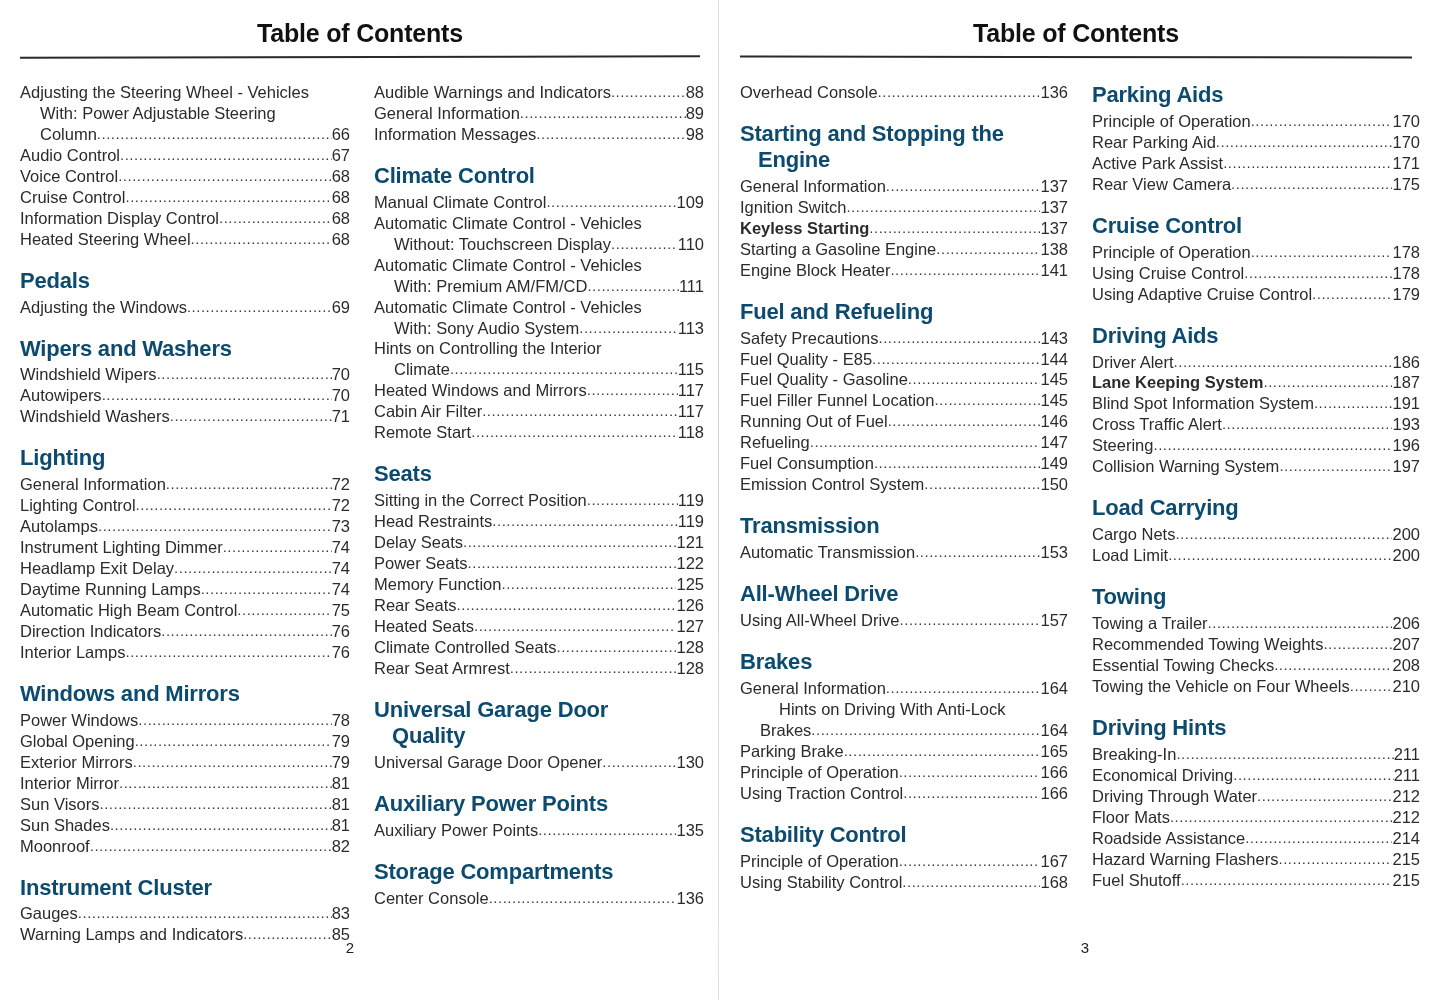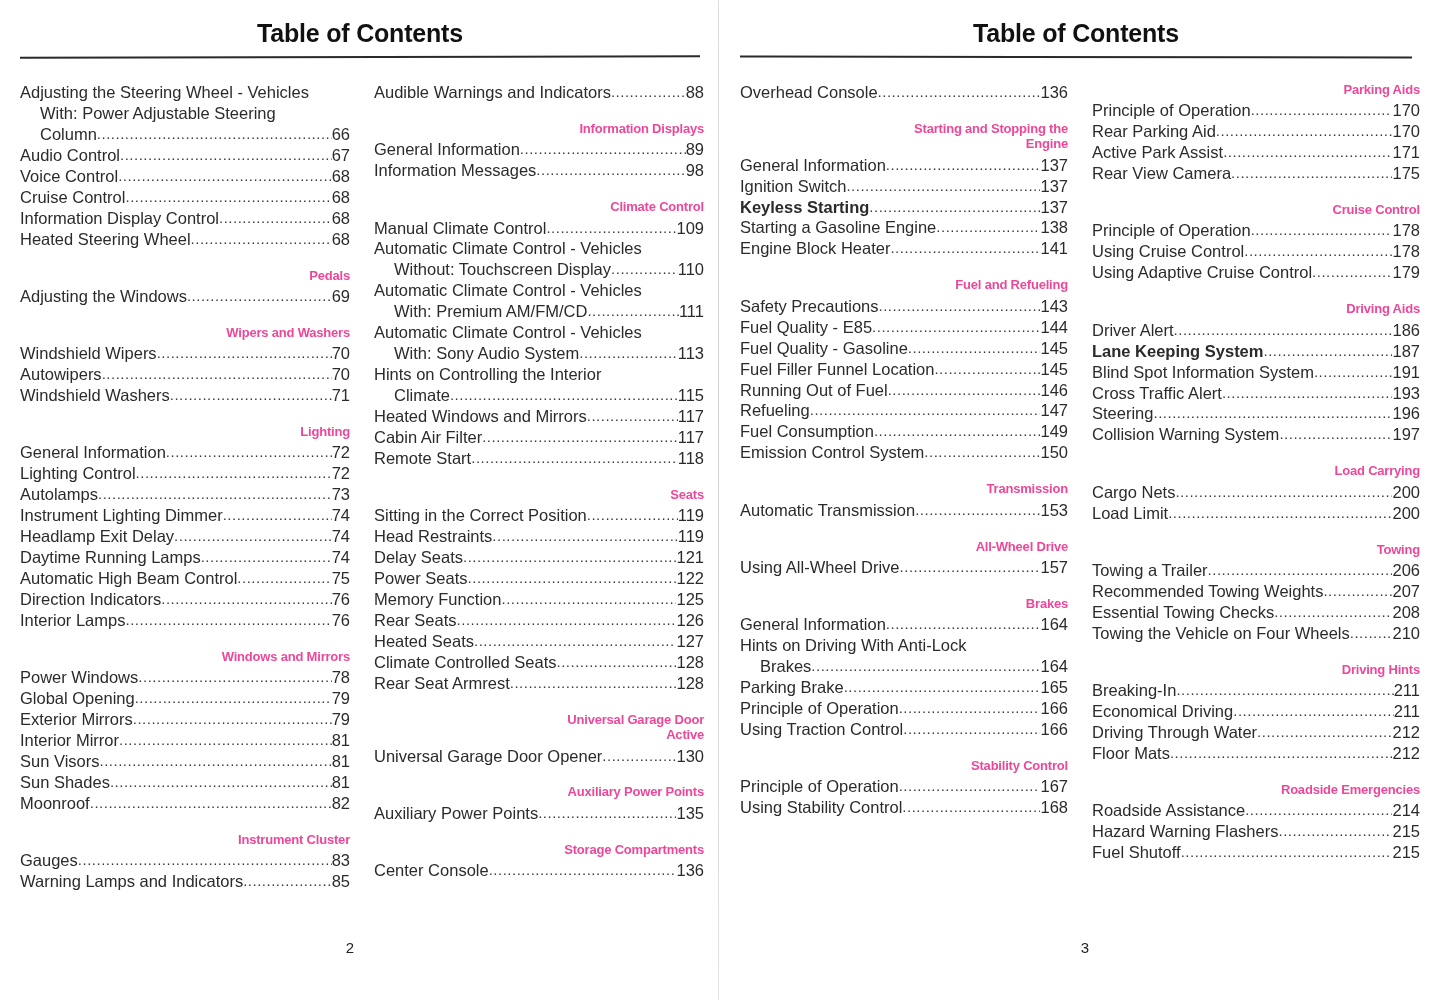--- a/index.html
+++ b/index.html
@@ -60,26 +60,25 @@
     display: flex;
     gap: 24px;
     margin-top: 24px;
   }
   .col { width: 330px; }
   .page-right .col { width: 328px; }
 
   .section { break-inside: avoid; }
   .section-title {
     font-weight: bold;
-    font-size: 13px;
+    font-size: 22px;
     line-height: 1.18;
     letter-spacing: -0.2px;
     margin: 18px 0 3px 0;
-    color: #ec4899;
-    text-align: right;
+    color: #0c4a6e;
   }
   .section:first-child > .section-title { margin-top: 0; }
   .section-title .cont {
     display: block;
     padding-left: 18px;
   }
 
   .entry {
     display: block;
     font-size: 16.5px;
@@ -354,21 +353,20 @@
           <div class="section">
             <div class="entry">
               <div class="row">
                 <span class="label" style="padding-left: 0px;">Audible Warnings and Indicators</span>
                 <span class="leader">..........................................................................................</span>
                 <span class="pageno">88</span>
               </div>
             </div>
           </div>
           <div class="section">
-            <div class="section-title">Information Displays</div>
             <div class="entry">
               <div class="row">
                 <span class="label" style="padding-left: 0px;">General  Information</span>
                 <span class="leader">..........................................................................................</span>
                 <span class="pageno">89</span>
               </div>
             </div>
             <div class="entry">
               <div class="row">
                 <span class="label" style="padding-left: 0px;">Information  Messages</span>
@@ -500,21 +498,21 @@
             </div>
             <div class="entry">
               <div class="row">
                 <span class="label" style="padding-left: 0px; text-align: center;">Rear Seat Armrest</span>
                 <span class="leader">..........................................................................................</span>
                 <span class="pageno">128</span>
               </div>
             </div>
           </div>
           <div class="section">
-            <div class="section-title">Universal Garage Door<span class="cont">Active</span></div>
+            <div class="section-title">Universal Garage Door<span class="cont">Quality</span></div>
             <div class="entry">
               <div class="row">
                 <span class="label" style="padding-left: 0px;">Universal Garage Door Opener</span>
                 <span class="leader">..........................................................................................</span>
                 <span class="pageno">130</span>
               </div>
             </div>
           </div>
           <div class="section">
             <div class="section-title">Auxiliary Power Points</div>
@@ -677,21 +675,21 @@
           <div class="section">
             <div class="section-title">Brakes</div>
             <div class="entry">
               <div class="row">
                 <span class="label" style="padding-left: 0px;">General Information</span>
                 <span class="leader">..........................................................................................</span>
                 <span class="pageno">164</span>
               </div>
             </div>
             <div class="entry">
-              <div class="firstline-plain" style="padding-left: 0px;">Hints on Driving With Anti-Lock</div>
+              <div class="firstline-plain" style="padding-left: 0px; margin-left: 39px;">Hints on Driving With Anti-Lock</div>
               <div class="row">
                 <span class="label" style="padding-left: 20px;">Brakes</span>
                 <span class="leader">..........................................................................................</span>
                 <span class="pageno">164</span>
               </div>
             </div>
             <div class="entry">
               <div class="row">
                 <span class="label" style="padding-left: 0px;">Parking  Brake</span>
                 <span class="leader">..........................................................................................</span>
@@ -907,21 +905,20 @@
             </div>
             <div class="entry">
               <div class="row">
                 <span class="label" style="padding-left: 0px;">Floor Mats</span>
                 <span class="leader">..........................................................................................</span>
                 <span class="pageno">212</span>
               </div>
             </div>
           </div>
           <div class="section">
-            <div class="section-title">Roadside Emergencies</div>
             <div class="entry">
               <div class="row">
                 <span class="label" style="padding-left: 0px;">Roadside Assistance</span>
                 <span class="leader">..........................................................................................</span>
                 <span class="pageno">214</span>
               </div>
             </div>
             <div class="entry">
               <div class="row">
                 <span class="label" style="padding-left: 0px;">Hazard Warning Flashers</span>

